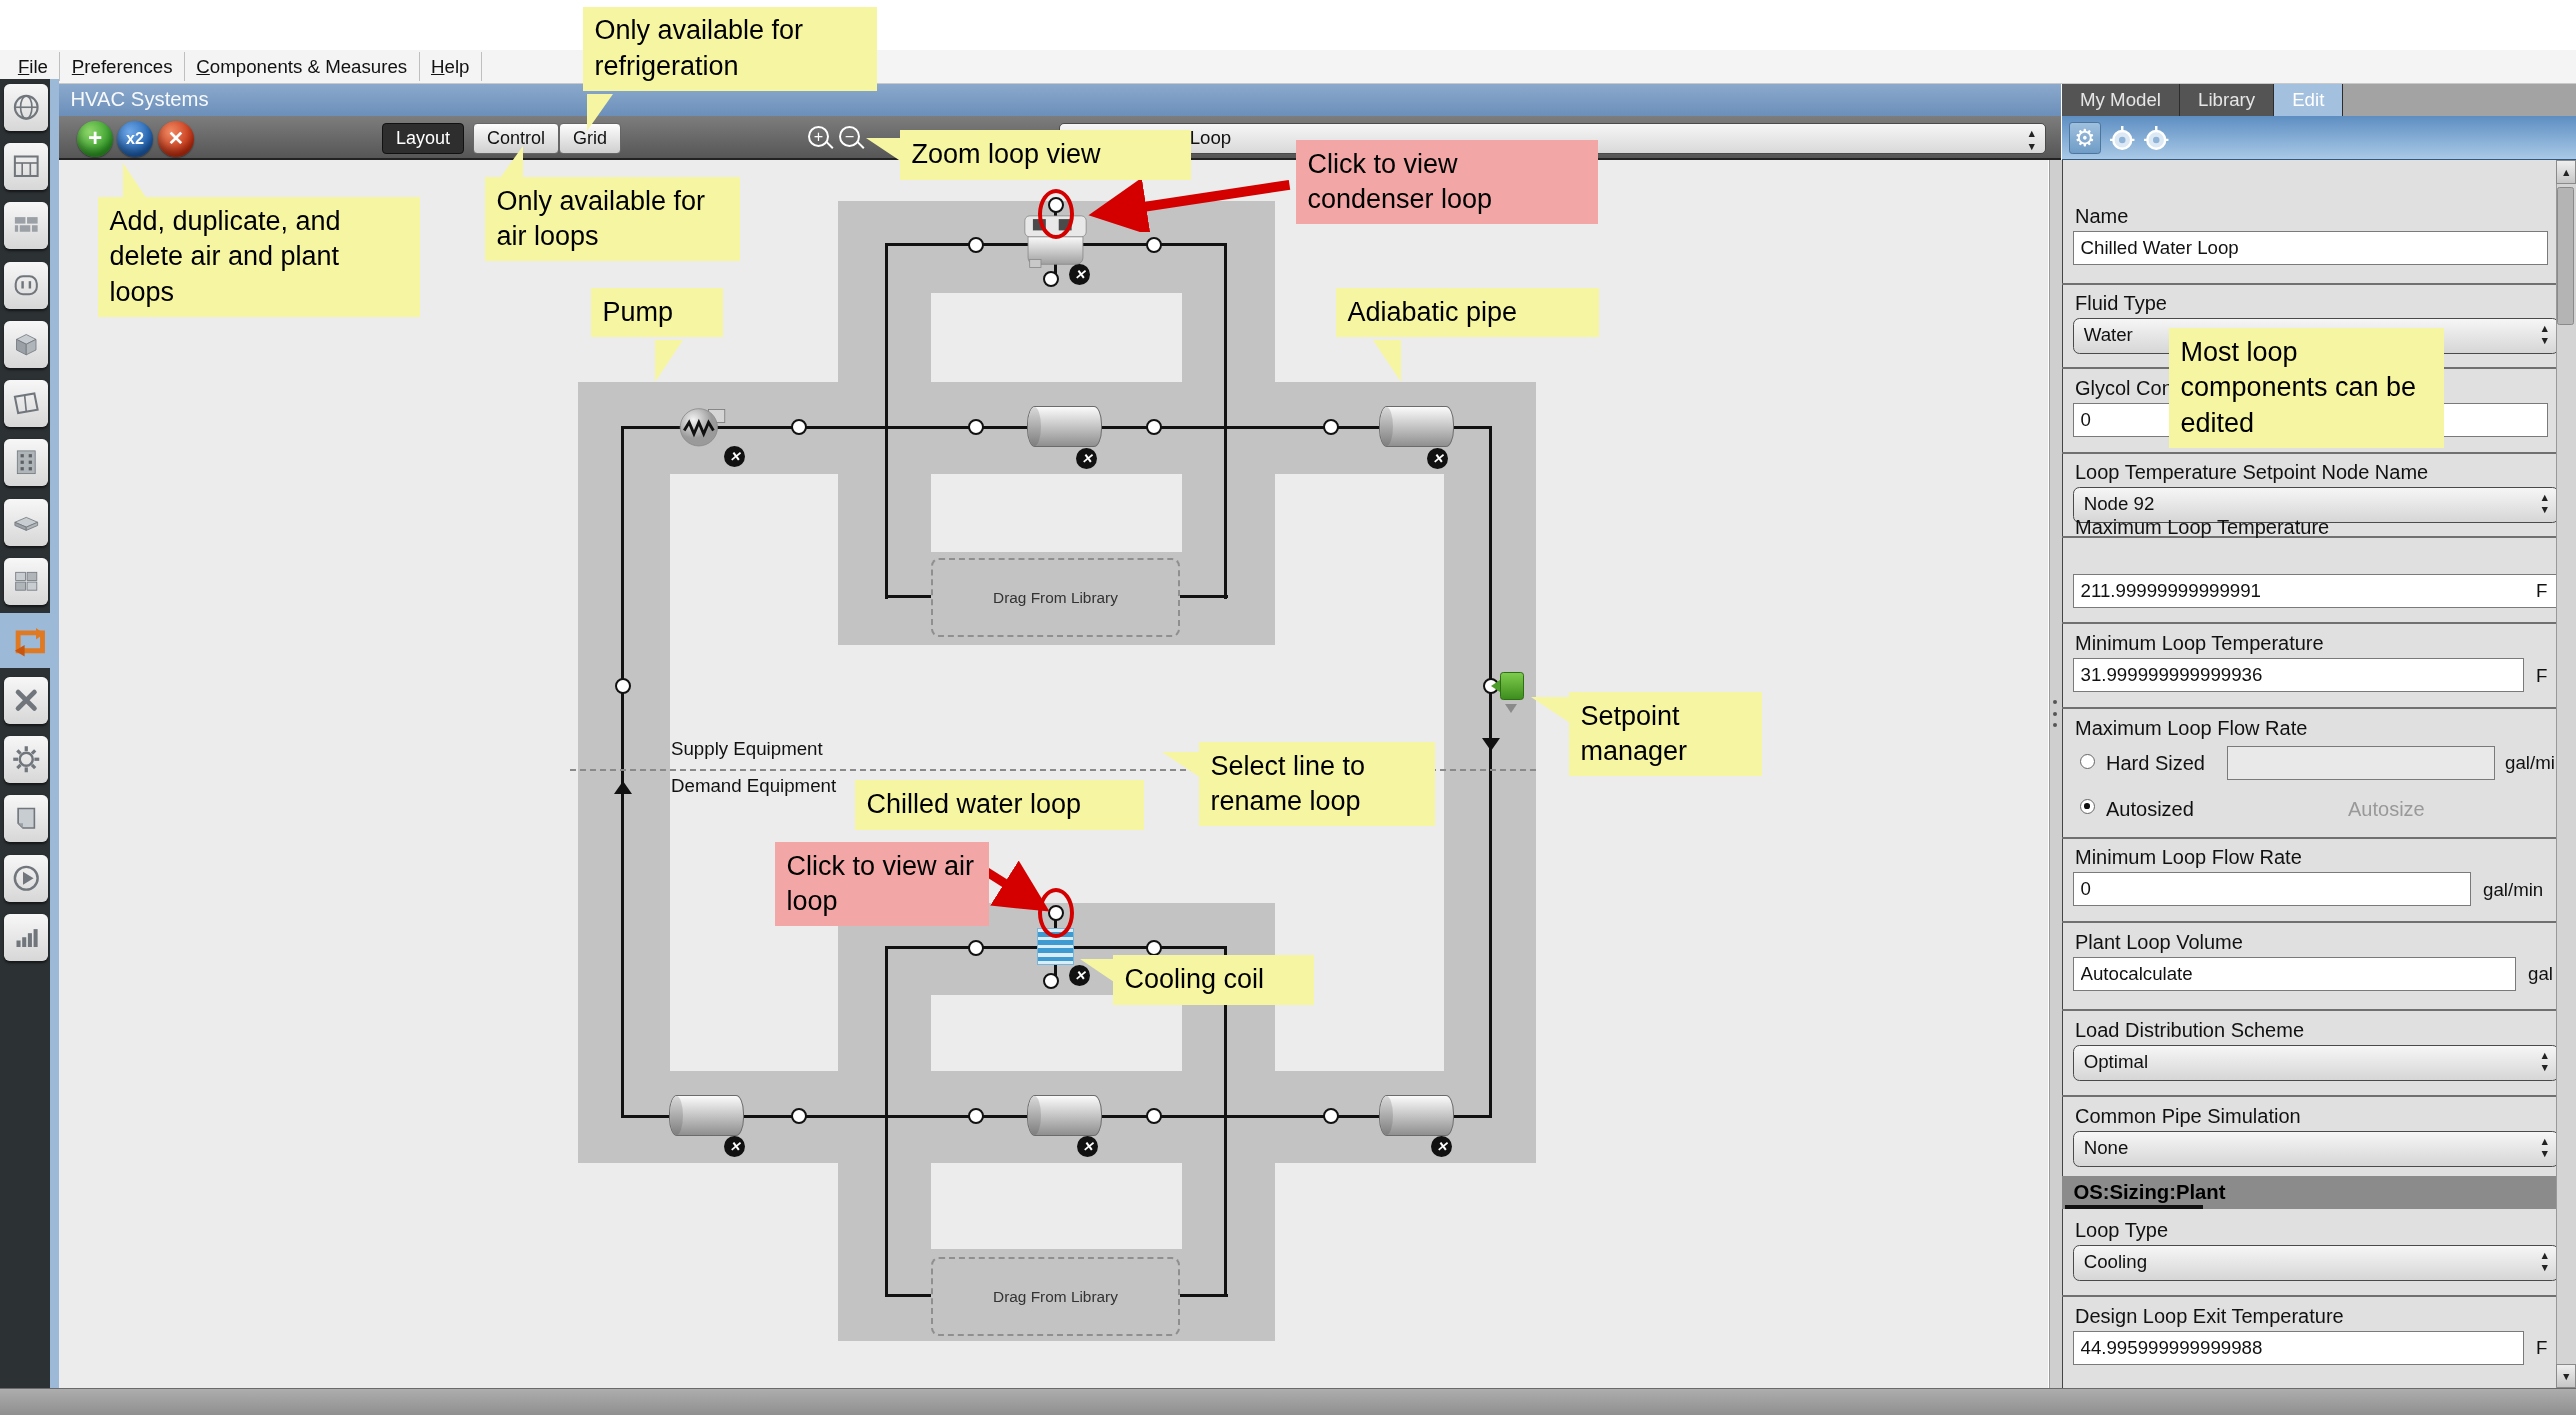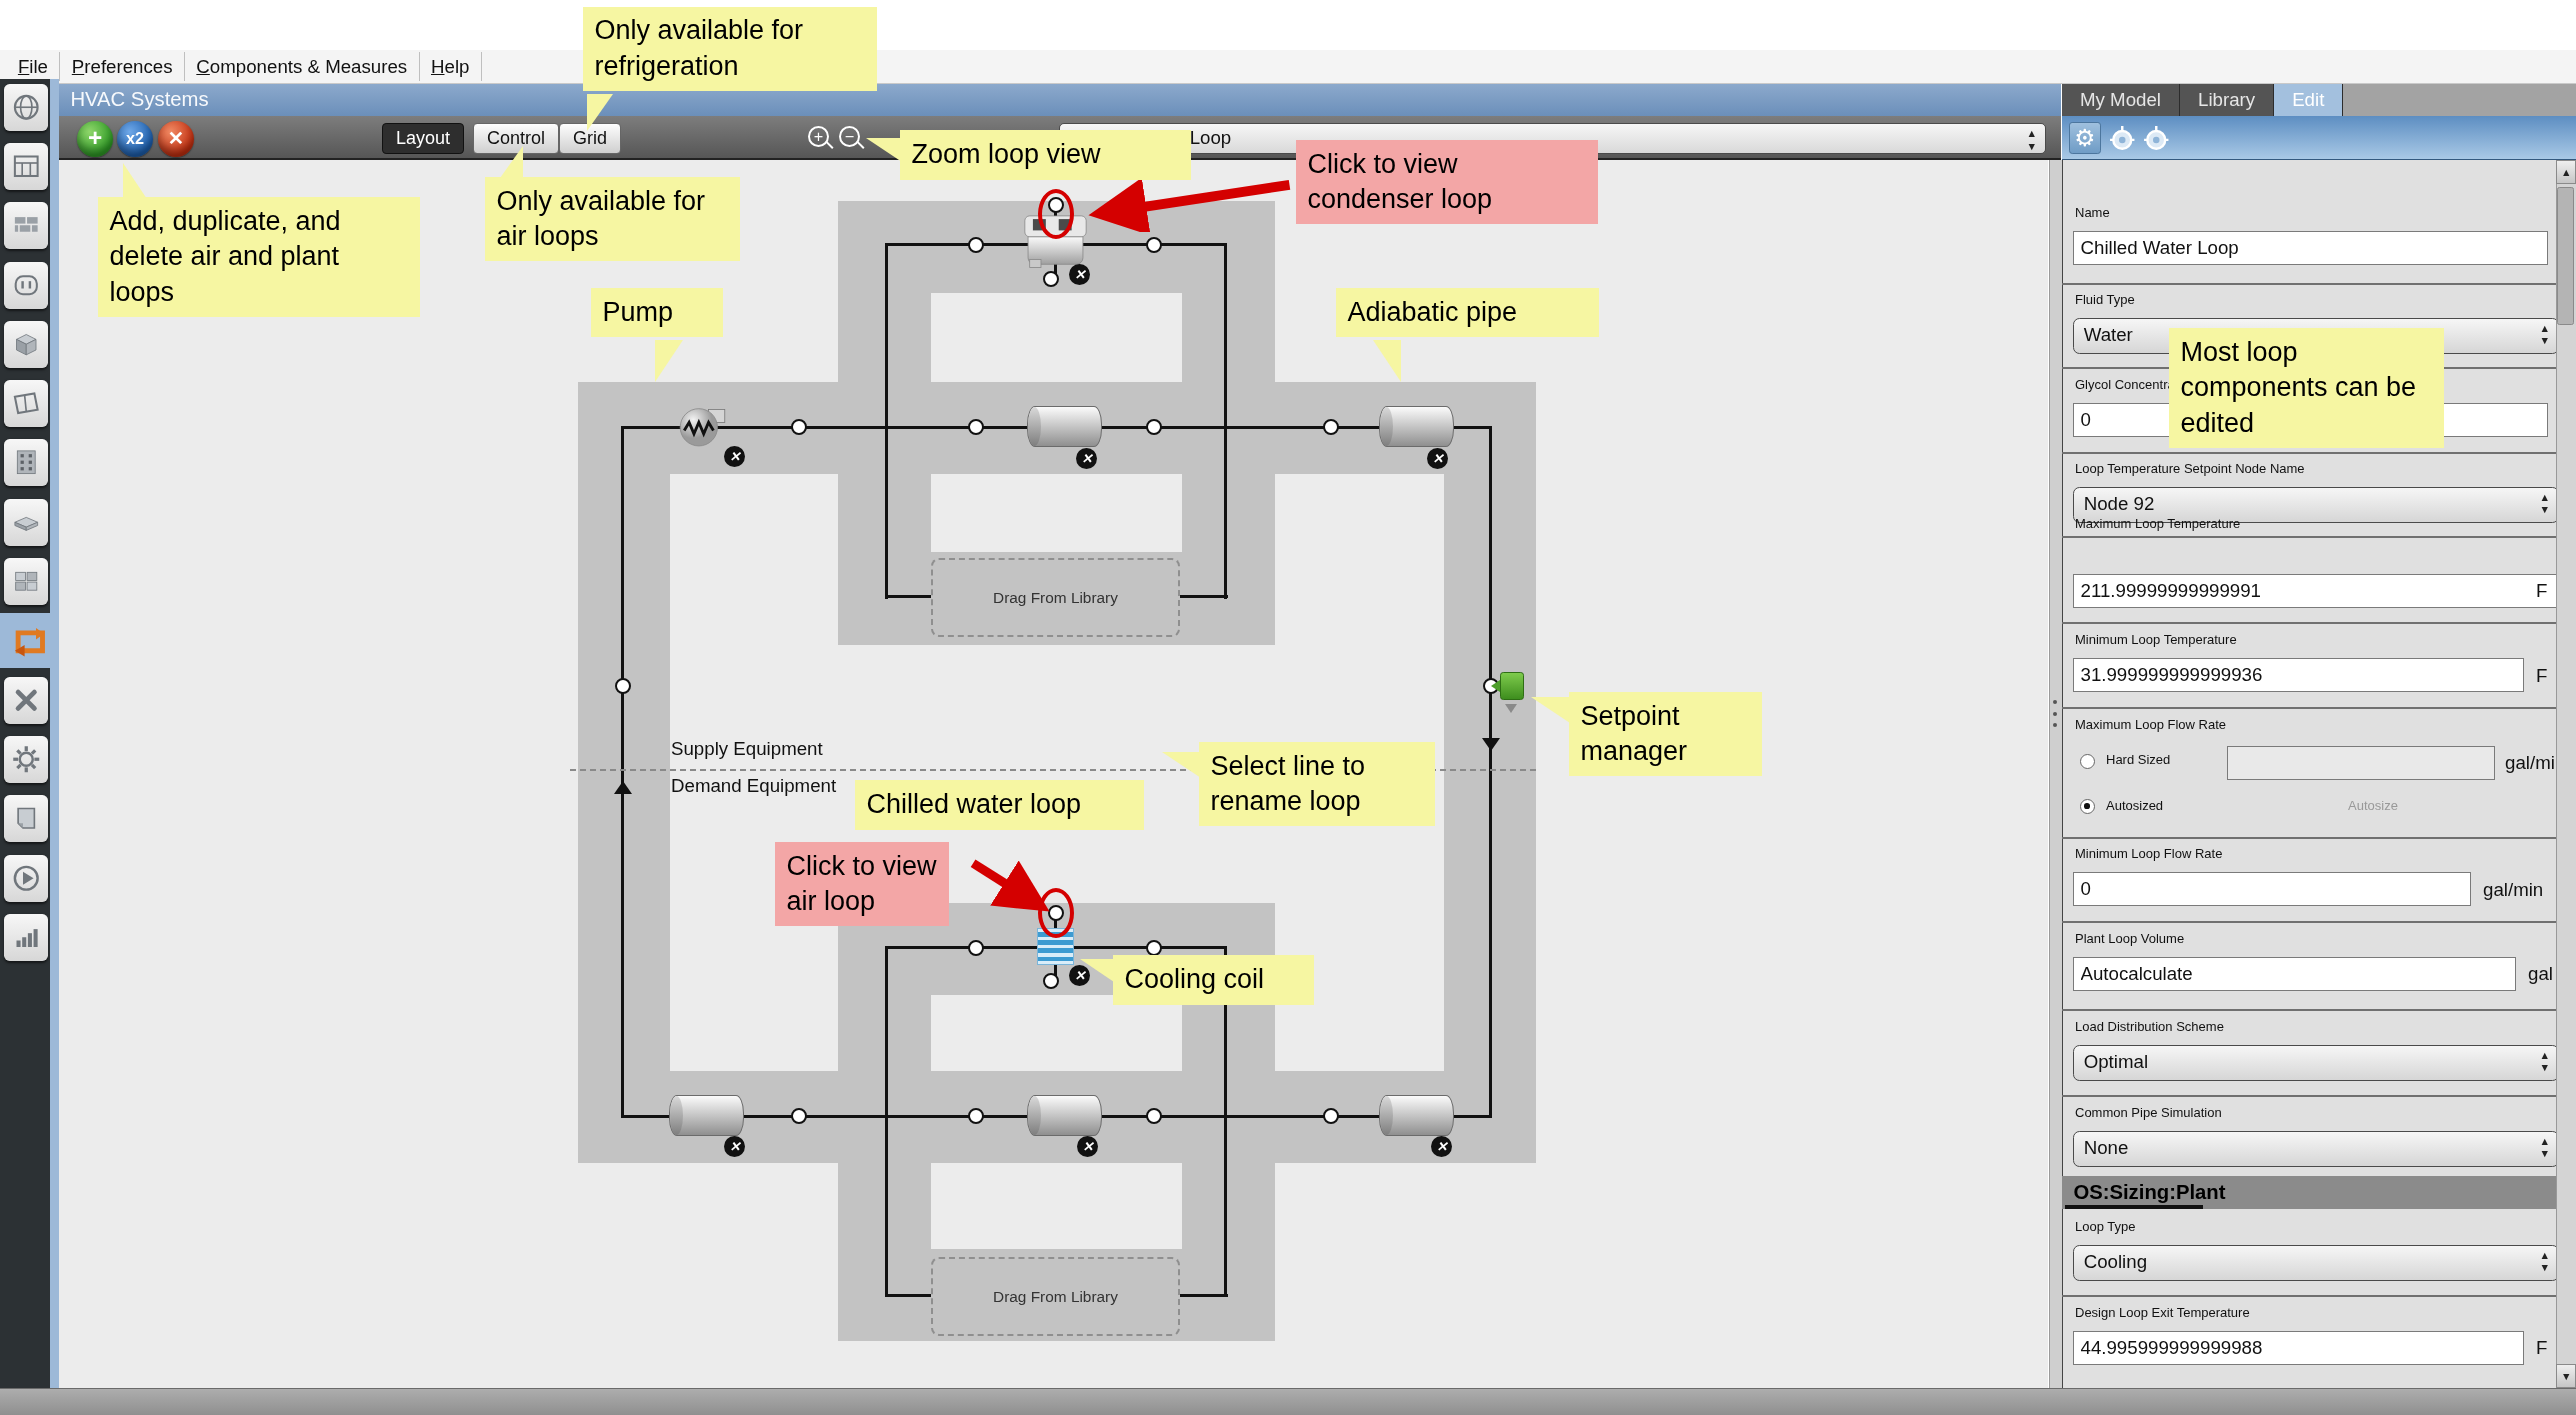--- a/index.html
+++ b/index.html
@@ -59,21 +59,21 @@
   .rc { position: absolute; width: 36px; height: 50px; border: 4.1px solid #d40000; border-radius: 50%; margin: -25px 0 0 -18px; }
 
   
   .splitter { position: absolute; left: 2049px; top: 160px; width: 13px; height: 1228px; background: #cfcfcf; border-left: 0.8px solid #9a9a9a; }
   .dot { position: absolute; width: 4.1px; height: 4.1px; border-radius: 50%; background: #555; left: 2053px; }
 
   
   .rpanel { position: absolute; left: 2062px; top: 160px; width: 514px; height: 1228px; background: #e0e0e0; border-left: 1.6px solid #444; }
   .sect-hdr { position: absolute; left: 2062px; width: 494px; height: 32.5px; background: #8b8b8b; color: #000; font-weight: bold; font-size: 20.3px; line-height: 32.5px; padding-left: 11.4px; }
   .sect-hdr::after { content: ""; position: absolute; left: 3.2px; bottom: 0; width: 138px; height: 3.2px; background: #111; }
-  .flabel { position: absolute; left: 2075px; font-size: 13px; color: #111; }
+  .flabel { position: absolute; left: 2075px; font-size: 20px; color: #111; }
   .finput { position: absolute; height: 34px; border: 1.6px solid #7a7a7a; background: #fff; font-size: 18.7px; color: #111; padding-left: 6.5px; font-family: "Liberation Sans", sans-serif; }
   .fdrop { position: absolute; left: 2073px; width: 486px; height: 36px; border: 1.6px solid #4a4a4a; border-radius: 6.5px; background: linear-gradient(#f6f6f6, #d6d6d6); font-size: 18.7px; color: #111; line-height: 32.5px; padding-left: 9.7px; }
   .spin { position: absolute; right: 8.1px; top: 3.2px; display: flex; flex-direction: column; align-items: center; font-size: 10.6px; line-height: 12.2px; color: #222; }
   .spin::before { content: "▲"; } .spin::after { content: "▼"; }
   .funit { position: absolute; font-size: 18.7px; color: #111; }
   .fdiv { position: absolute; left: 2062px; width: 494px; height: 1.6px; background: #707070; }
   .radio { position: absolute; width: 15.4px; height: 15.4px; border: 1.6px solid #666; border-radius: 50%; background: #fff; }
   .radio.on::after { content: ""; position: absolute; left: 3.2px; top: 3.2px; width: 5.7px; height: 5.7px; border-radius: 50%; background: #111; }
   .scrolltrack { position: absolute; left: 2556px; top: 160px; width: 20.3px; height: 1228px; background: #d4d4d4; border-left: 0.8px solid #999; }
   .scrollbtn { position: absolute; left: 2556px; width: 20.3px; height: 24.4px; background: linear-gradient(#efefef,#c6c6c6); border: 0.8px solid #8a8a8a; font-size: 10.6px; text-align: center; line-height: 23px; color: #222; }
@@ -493,18 +493,18 @@
   <div class="tri" style="left:1531px;top:697px;border-right:39px solid #f6f6a2;border-bottom:26px solid transparent;z-index:40"></div>
 
   <div class="co" style="left:1199px;top:742px;width:236px">Select line to rename loop</div>
   <div class="tri" style="left:1162px;top:752px;border-right:39px solid #f6f6a2;border-bottom:26px solid transparent;z-index:40"></div>
 
   <div class="co" style="left:855px;top:780px;width:289px;height:50px">Chilled water loop</div>
 
   <div class="co" style="left:1113px;top:955px;width:201px;height:50px">Cooling coil</div>
   <div class="tri" style="left:1080px;top:959px;border-right:34px solid #f6f6a2;border-bottom:23px solid transparent;z-index:40"></div>
 
-  <div class="co pink" style="left:775px;top:842px;width:174px">Click to view air loop</div>
+  <div class="co pink" style="left:775px;top:842px;width:214px">Click to view air loop</div>
 
   <div class="co" style="left:2169px;top:328px;width:275px">Most loop components can be edited</div>
 
 </div>
 
 
 </body></html>

